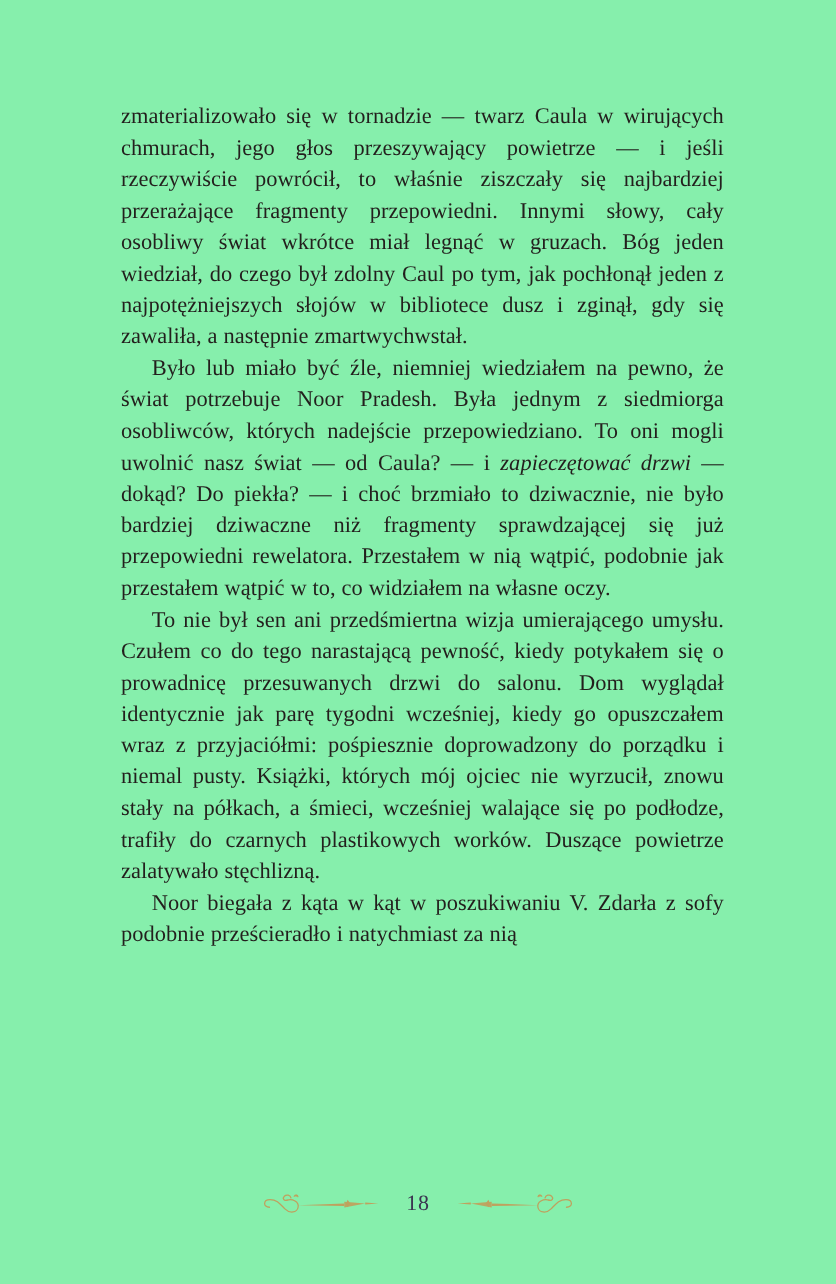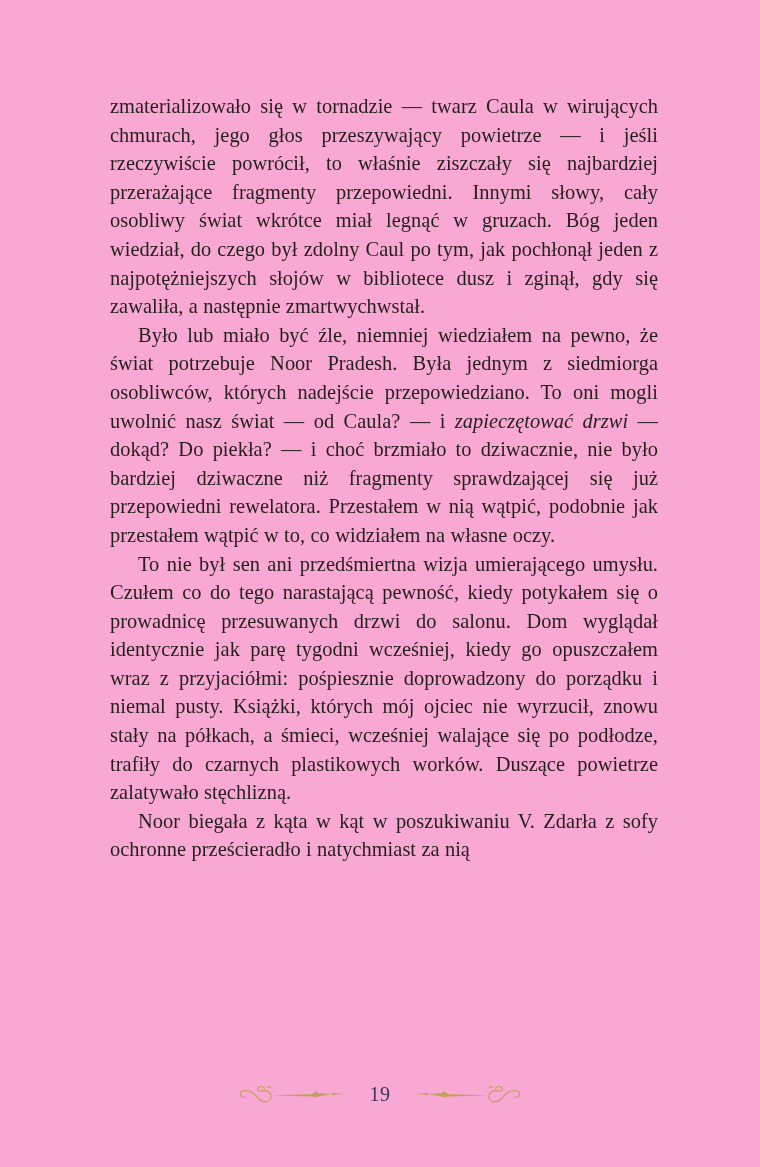--- a/index.html
+++ b/index.html
@@ -9,21 +9,21 @@
   }
 
   body {
     font-family: "Liberation Serif", "DejaVu Serif", serif;
   }
 
   .page {
     position: relative;
     width: 760px;
     height: 1167px;
-    background: #f9a8d4;
+    background: #86efac;
     overflow: hidden;
     box-sizing: border-box;
   }
 
   .text-block {
     position: absolute;
     left: 110px;
     top: 92px;
     width: 548px;
   }
@@ -95,42 +95,42 @@
     <p class="para">zmaterializowało się w tornadzie — twarz Caula w wirujących chmurach, jego głos przeszywający powietrze — i jeśli rzeczywiście powrócił, to właśnie ziszczały się najbardziej przerażające fragmenty przepowiedni. Innymi słowy, cały osobliwy świat wkrótce miał legnąć w gruzach. Bóg jeden wiedział, do czego był zdolny Caul po tym, jak pochłonął jeden z najpotężniejszych słojów w bibliotece dusz i zginął, gdy się zawaliła, a następnie zmartwychwstał.</p>
 
 
 
     <p class="para indent">
       <span>Było lub miało być źle, niemniej wiedziałem na pewno, że świat potrzebuje Noor Pradesh. Była jednym z siedmiorga osobliwców, których nadejście przepowiedziano. To oni mogli uwolnić nasz świat — od Caula? — i </span><em>zapieczętować drzwi</em><span> — dokąd? Do piekła? — i choć brzmiało to dziwacznie, nie było bardziej dziwaczne niż fragmenty sprawdzającej się już przepowiedni rewelatora. Przestałem w nią wątpić, podobnie jak przestałem wątpić w to, co widziałem na własne oczy.</span>
     </p>
 
     <p class="para indent">To nie był sen ani przedśmiertna wizja umierającego umysłu. Czułem co do tego narastającą pewność, kiedy potykałem się o prowadnicę przesuwanych drzwi do salonu. Dom wyglądał identycznie jak parę tygodni wcześniej, kiedy go opuszczałem wraz z przyjaciółmi: pośpiesznie doprowadzony do porządku i niemal pusty. Książki, których mój ojciec nie wyrzucił, znowu stały na półkach, a śmieci, wcześniej walające się po podłodze, trafiły do czarnych plastikowych worków. Duszące powietrze zalatywało stęchlizną.</p>
 
-    <p class="para indent">Noor biegała z kąta w kąt w poszukiwaniu V. Zdarła z sofy ochronne prześcieradło i natychmiast za nią</p>
+    <p class="para indent">Noor biegała z kąta w kąt w poszukiwaniu V. Zdarła z sofy podobnie prześcieradło i natychmiast za nią</p>
 
   </div>
 
   <div class="footer">
 
     <svg class="ornament" viewBox="0 0 108 26">
       <g fill="none" stroke="#bfa15e" stroke-width="1.15" stroke-linecap="round">
         <path d="M8 16.5 C2 16.5 2 9.5 8.5 9.5 C15 9.5 18 14 22 18 C26.5 22.5 33 21.5 34 16.5 C35 11.5 29 8.5 24 10"></path>
         <path d="M24 10 C21 11 19.5 8.5 21.5 6.5 C23.5 4.5 27 5.5 27.5 8"></path>
         <path d="M30.5 6.5 C31.5 5 33.5 5.2 33.8 6.8"></path>
       </g>
       <g fill="#bfa15e">
         <path d="M34 14.6 L76 13.0 L76 15.4 Z"></path>
         <path d="M76 11.6 L95 13.0 L76 16.8 Z" opacity="0.95"></path>
         <path d="M79 9.6 L81.5 13.0 L79 16.4 L77.6 13.0 Z"></path>
         <path d="M95 12.1 L107 13.0 L95 13.9 Z"></path>
         <circle cx="32.2" cy="6.0" r="0.85"></circle>
       </g>
     </svg>
 
-    <div class="page-number">19</div>
+    <div class="page-number">18</div>
 
     <svg class="ornament right" viewBox="0 0 108 26">
       <g fill="none" stroke="#bfa15e" stroke-width="1.15" stroke-linecap="round">
         <path d="M8 16.5 C2 16.5 2 9.5 8.5 9.5 C15 9.5 18 14 22 18 C26.5 22.5 33 21.5 34 16.5 C35 11.5 29 8.5 24 10"></path>
         <path d="M24 10 C21 11 19.5 8.5 21.5 6.5 C23.5 4.5 27 5.5 27.5 8"></path>
         <path d="M30.5 6.5 C31.5 5 33.5 5.2 33.8 6.8"></path>
       </g>
       <g fill="#bfa15e">
         <path d="M34 14.6 L76 13.0 L76 15.4 Z"></path>
         <path d="M76 11.6 L95 13.0 L76 16.8 Z" opacity="0.95"></path>

